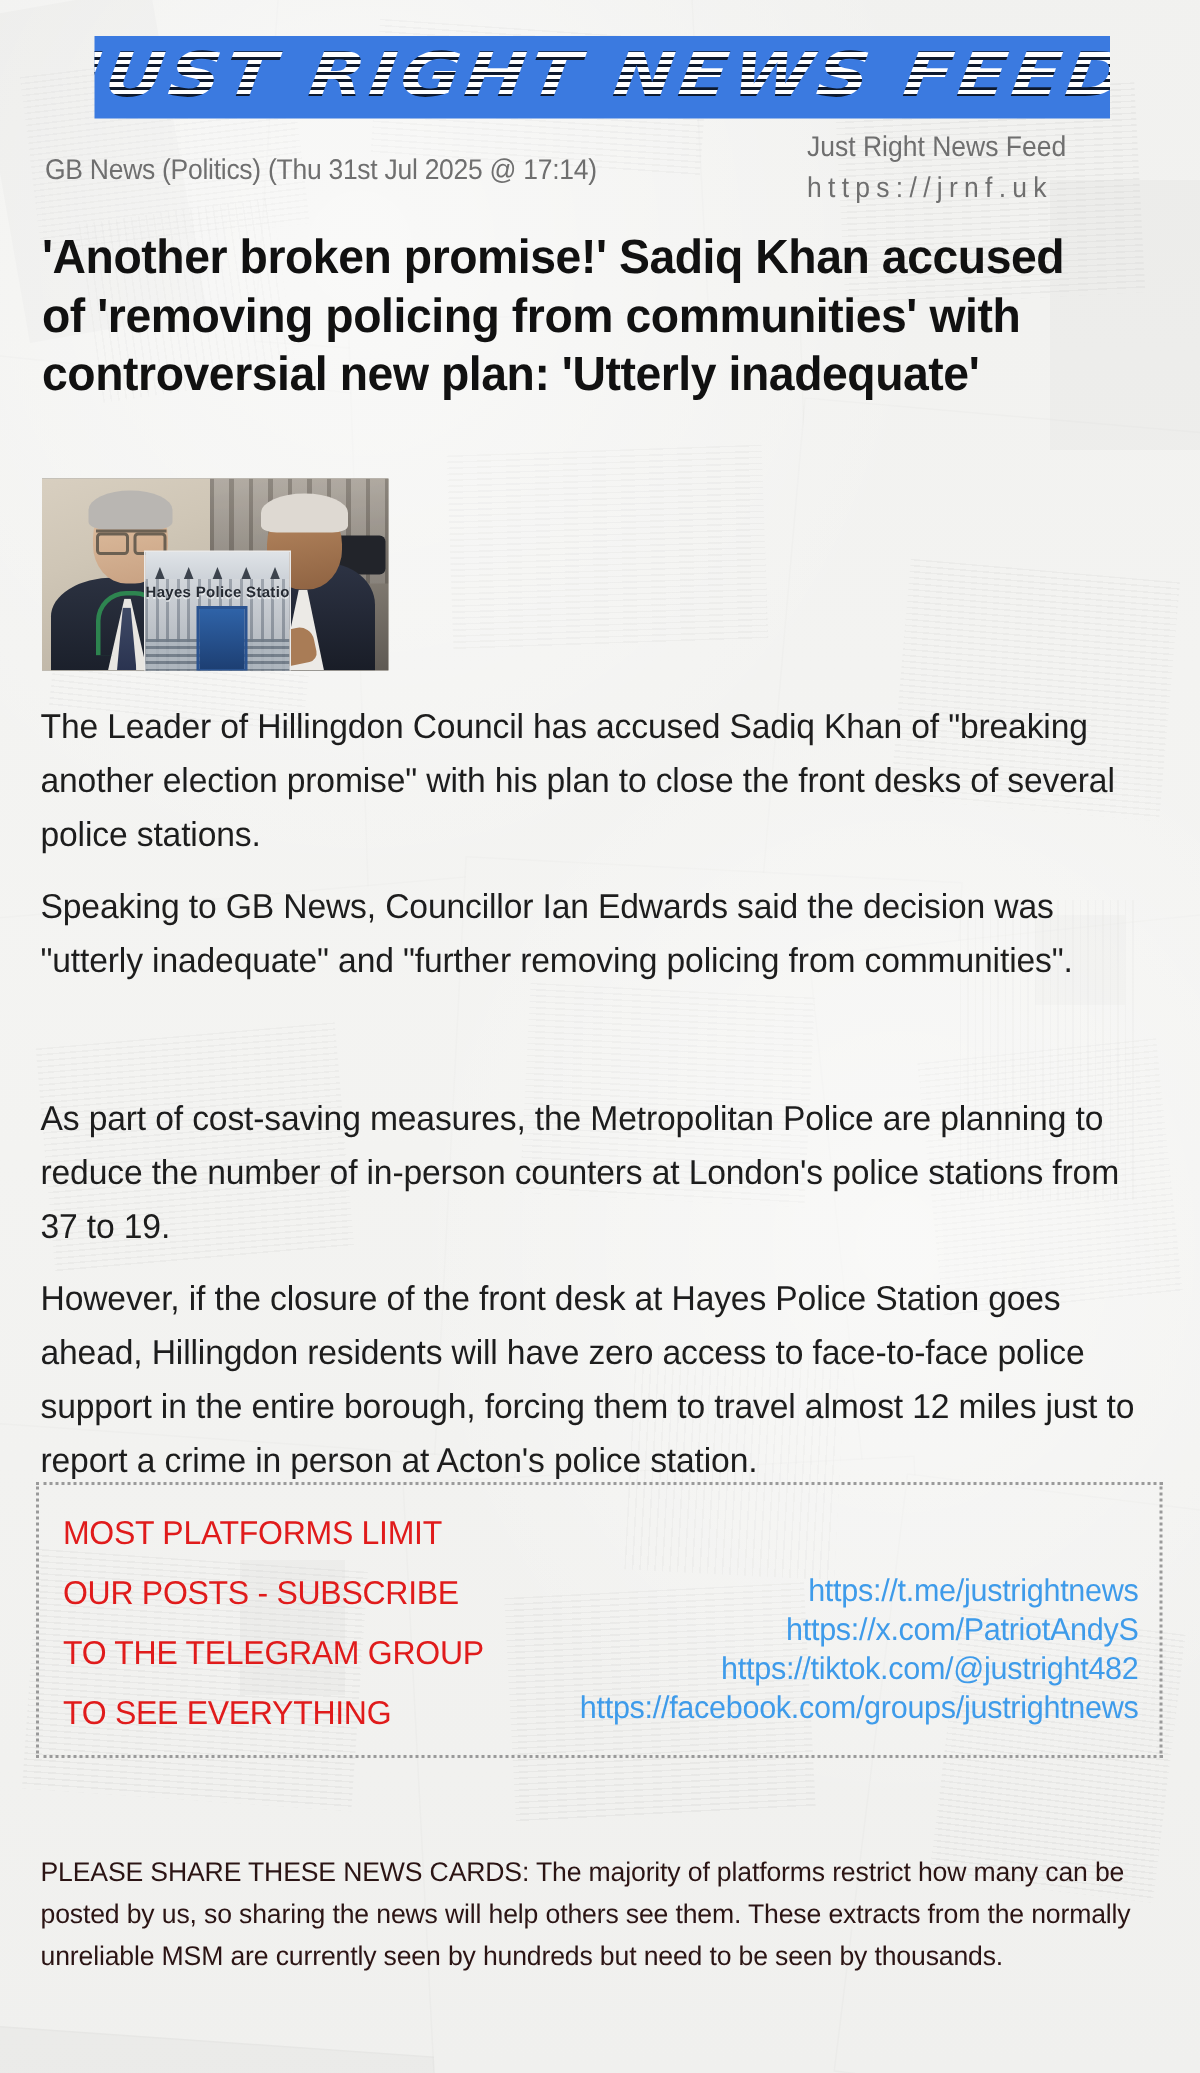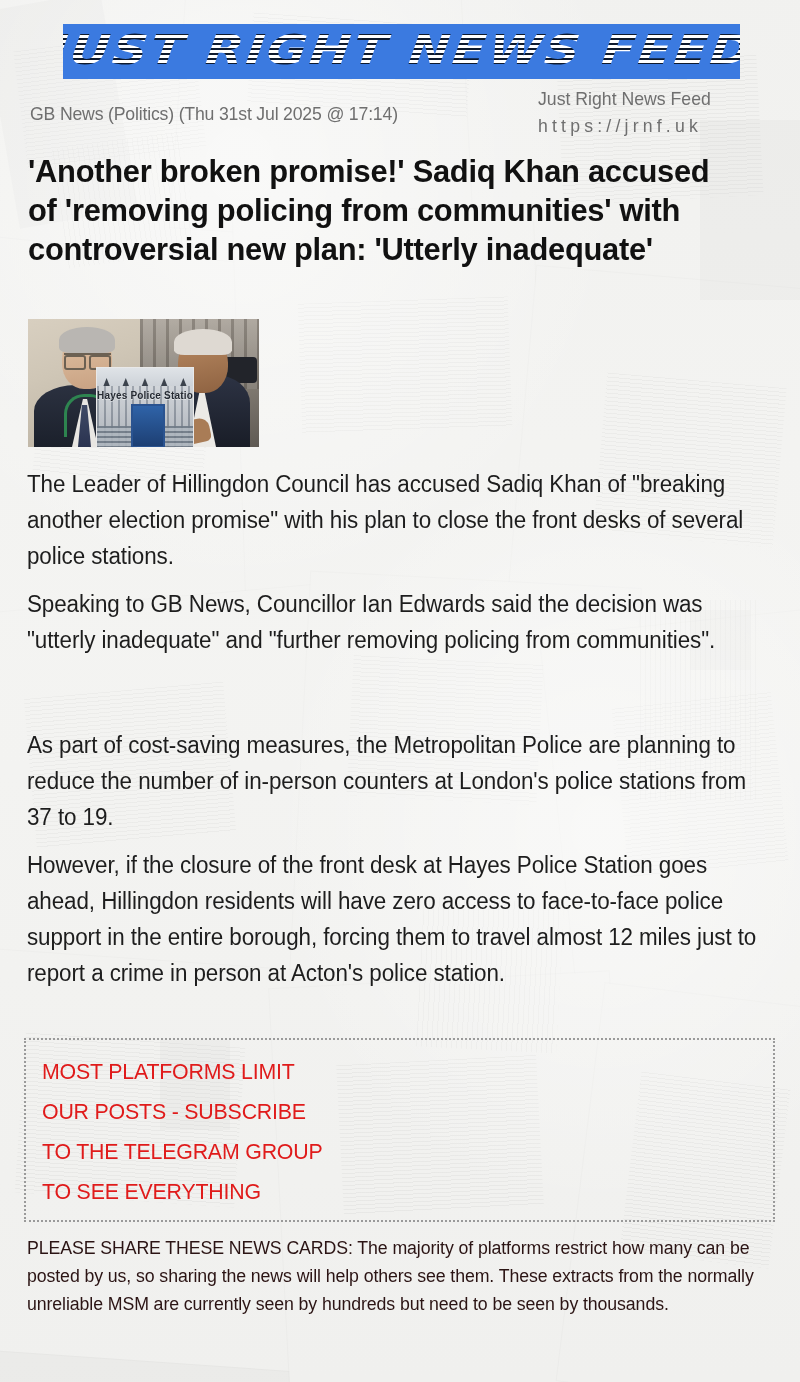--- a/index.html
+++ b/index.html
@@ -319,21 +319,21 @@
   }
   #para-0 { top: 466px; }
   #para-1 { top: 586px; }
   #para-2 { top: 727px; }
   #para-3 { top: 847px; }
 
   
   #promo-box {
     position: absolute;
     left: 24px;
-    top: 1038px;
+    top: 988px;
     width: 751px;
     height: 184px;
     border: 2px dotted #9a9a9a;
     box-sizing: border-box;
     text-decoration: underline;
   }
   #promo-left {
     position: absolute;
     left: 16px;
     top: 12px;
@@ -480,17 +480,23 @@
   <div class="para" id="para-2">As part of cost-saving measures, the Metropolitan Police are planning to reduce the number of in-person counters at London's police stations from 37 to 19.</div>
   <div class="para" id="para-3">However, if the closure of the front desk at Hayes Police Station goes ahead, Hillingdon residents will have zero access to face-to-face police support in the entire borough, forcing them to travel almost 12 miles just to report a crime in person at Acton's police station.</div>
 
   <div id="promo-box">
     <div id="promo-left">
       <div class="pl">MOST PLATFORMS LIMIT</div>
       <div class="pl">OUR POSTS - SUBSCRIBE</div>
       <div class="pl">TO THE TELEGRAM GROUP</div>
       <div class="pl">TO SEE EVERYTHING</div>
     </div>
+    <div id="promo-links">
+      <div class="lk">https://t.me/justrightnews</div>
+      <div class="lk">https://x.com/PatriotAndyS</div>
+      <div class="lk">https://tiktok.com/@justright482</div>
+      <div class="lk">https://facebook.com/groups/justrightnews</div>
+    </div>
   </div>
 
   <div id="footer-note">PLEASE SHARE THESE NEWS CARDS: The majority of platforms restrict how many can be posted by us, so sharing the news will help others see them. These extracts from the normally unreliable MSM are currently seen by hundreds but need to be seen by thousands.</div>
 
 </div>
 
 </body></html>

